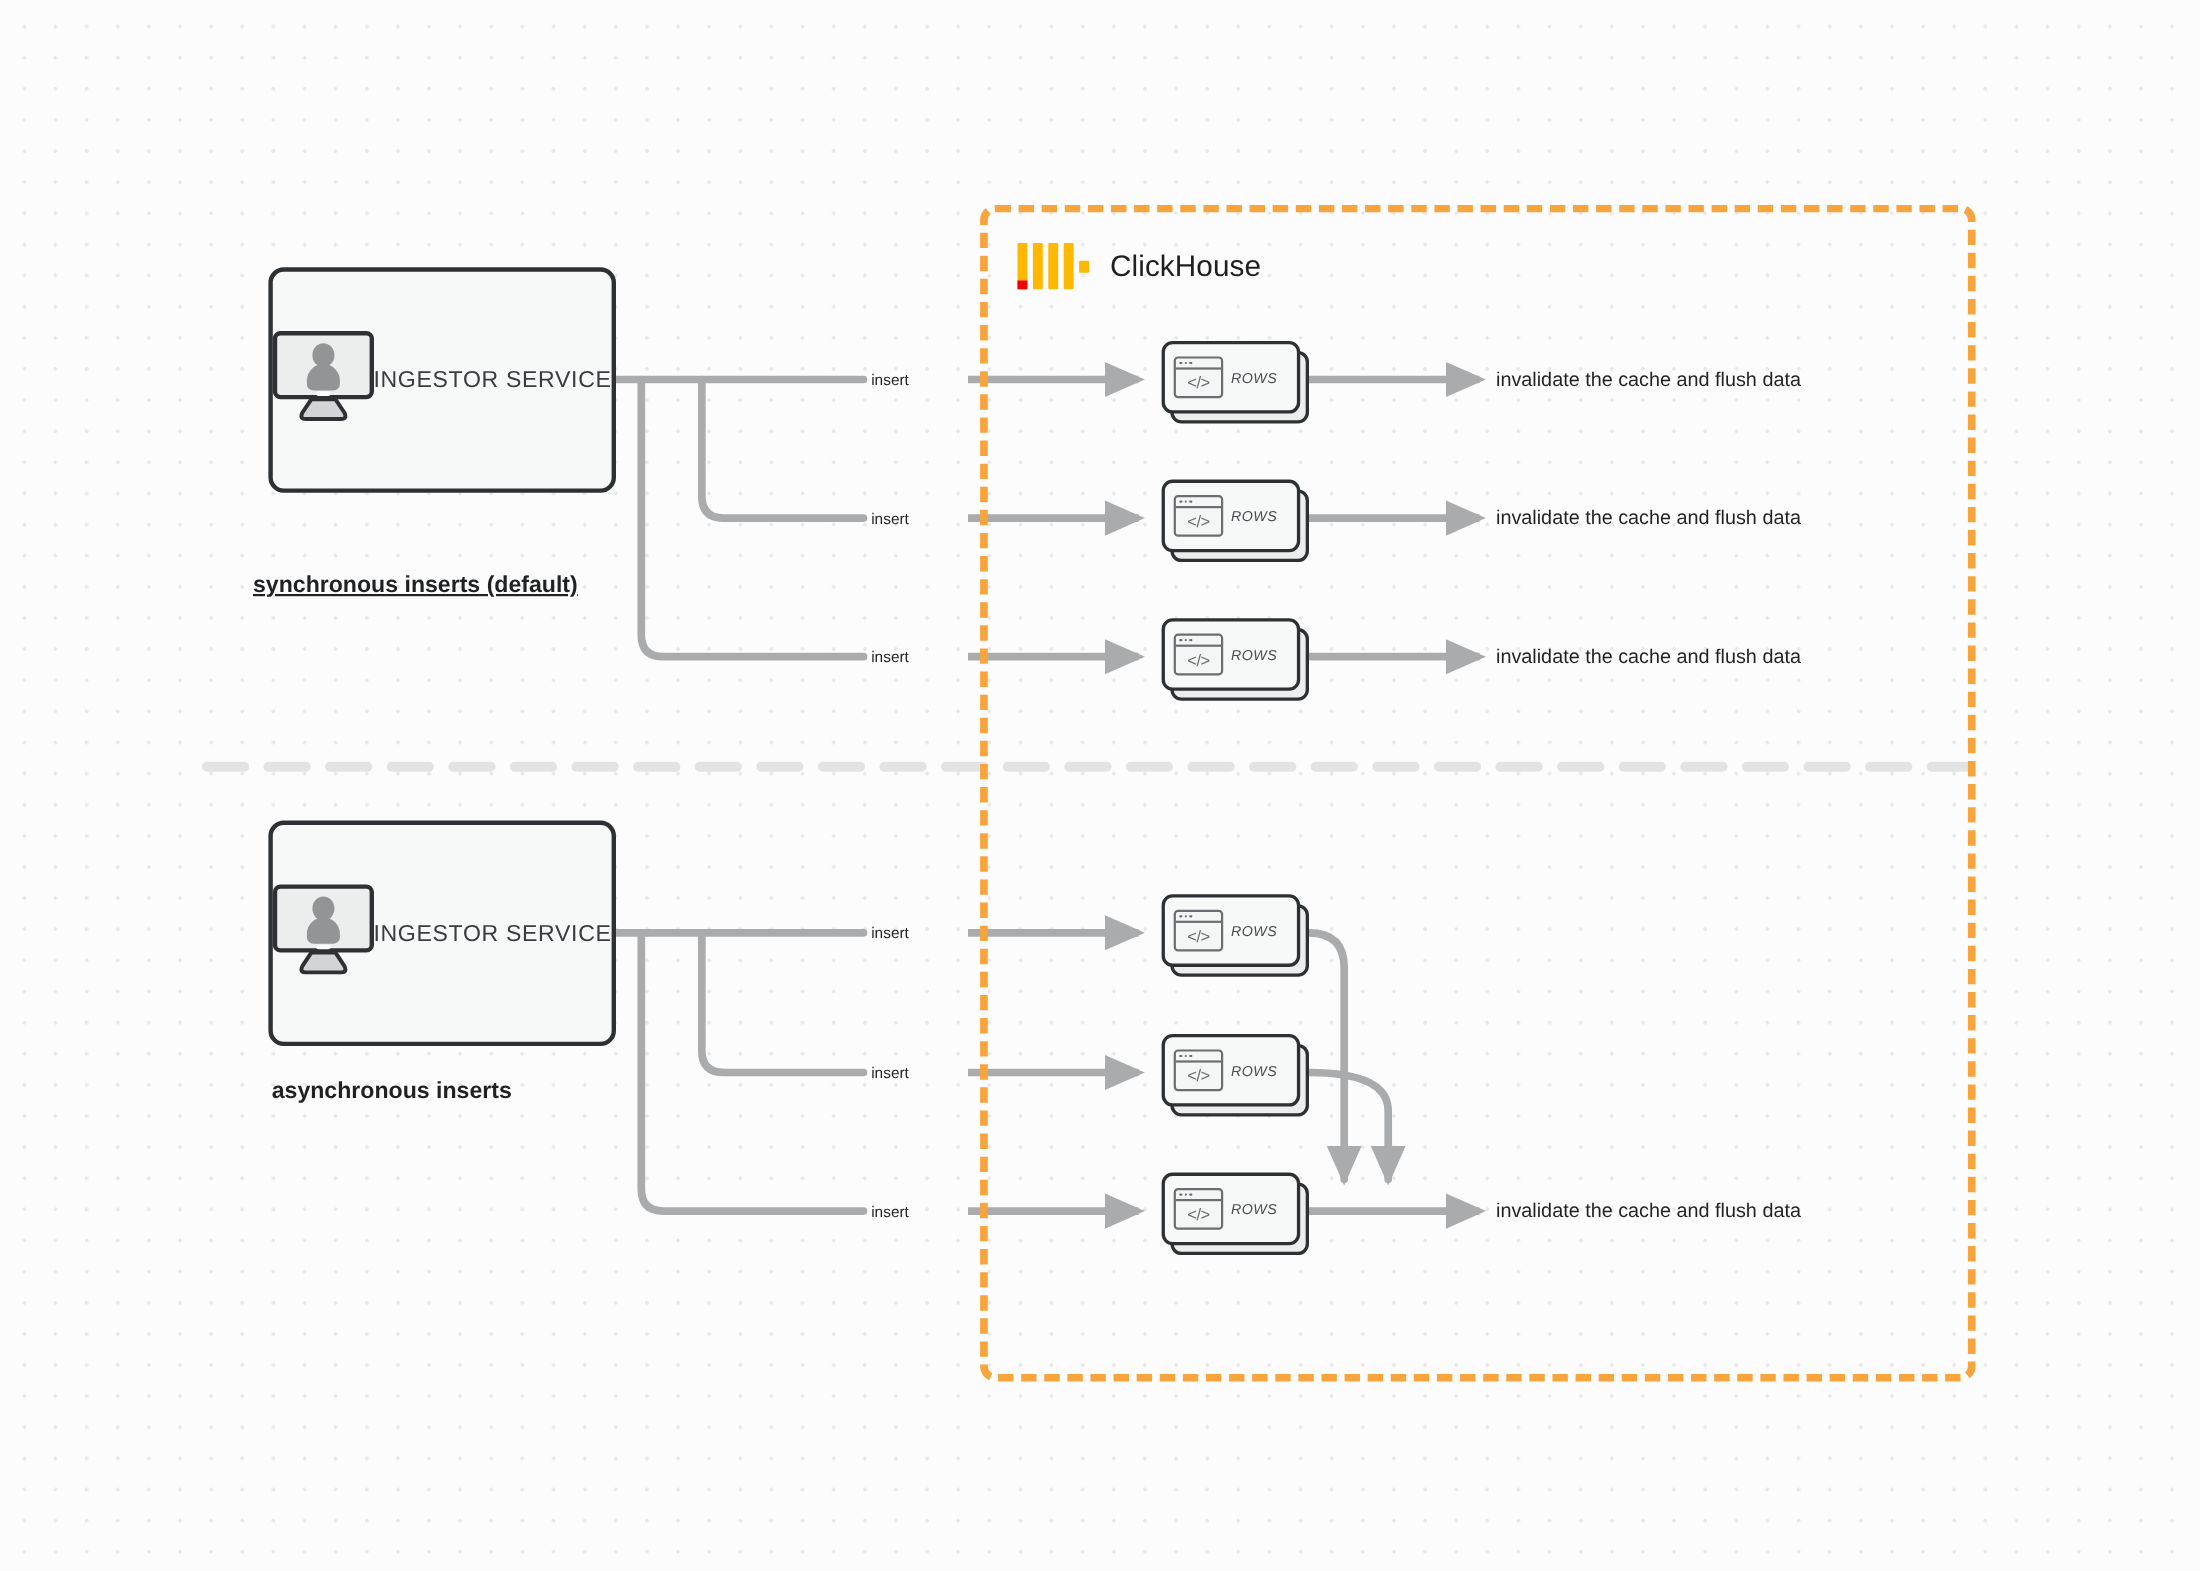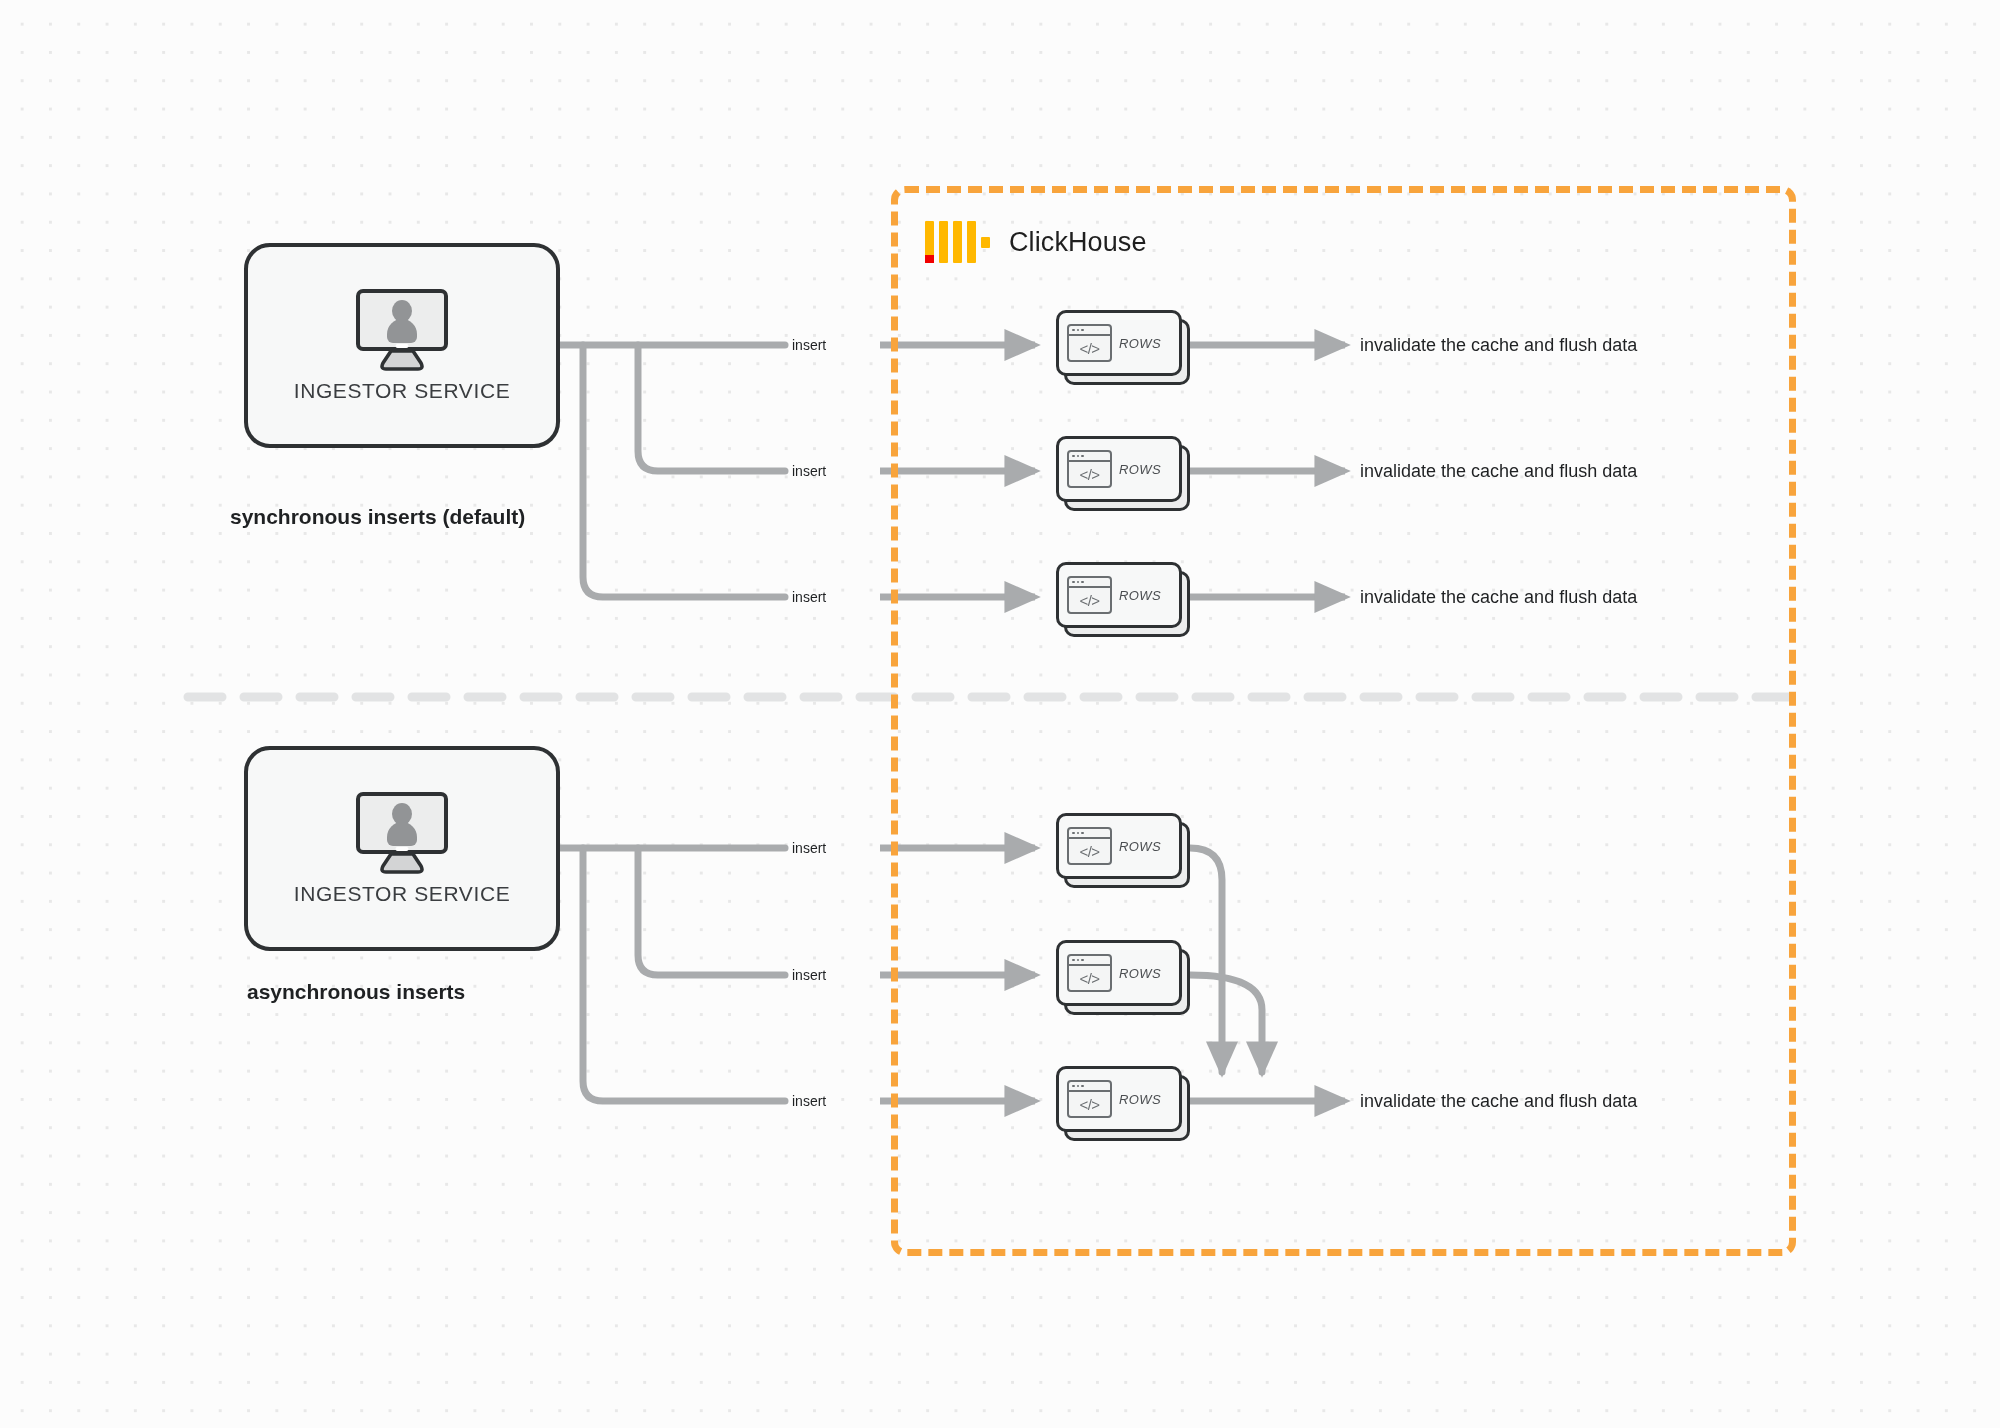--- a/index.html
+++ b/index.html
@@ -81,24 +81,24 @@
     white-space: nowrap;
   }
 
   
   .service-box {
     position: absolute;
     width: 316px;
     height: 205px;
     background: #f7f8f8;
     border: 4px solid #2e3133;
-    border-radius: 26px;
+    border-radius: 14px;
     box-sizing: border-box;
     display: flex;
-    flex-direction: column;
+    flex-direction: row;
     align-items: center;
     justify-content: center;
   }
   .monitor {
     position: relative;
     width: 92px;
     height: 82px;
     margin-bottom: 8px;
   }
   .mon-screen {
@@ -349,21 +349,21 @@
       <span class="mon-screen"></span>
       <span class="mon-person">
         <span class="mon-head"></span>
         <span class="mon-body"></span>
       </span>
       <span class="mon-notch"></span>
     </div>
     <div class="service-label">INGESTOR SERVICE</div>
   </div>
 
-  <div class="section-caption" style="left:230px; top:505px;">synchronous inserts (default)</div>
+  <div class="section-caption" style="left:230px; top:520px;text-decoration:underline;">synchronous inserts (default)</div>
 
   <div class="edge-label" style="left:792px; top:345px;">insert</div>
   <div class="edge-label" style="left:792px; top:471px;">insert</div>
   <div class="edge-label" style="left:792px; top:597px;">insert</div>
 
   <div class="rows-card" style="left:1056px; top:310px;">
     <span class="rows-shadow"></span>
     <span class="rows-front">
       <span class="code-win">
         <span class="code-win-bar">

